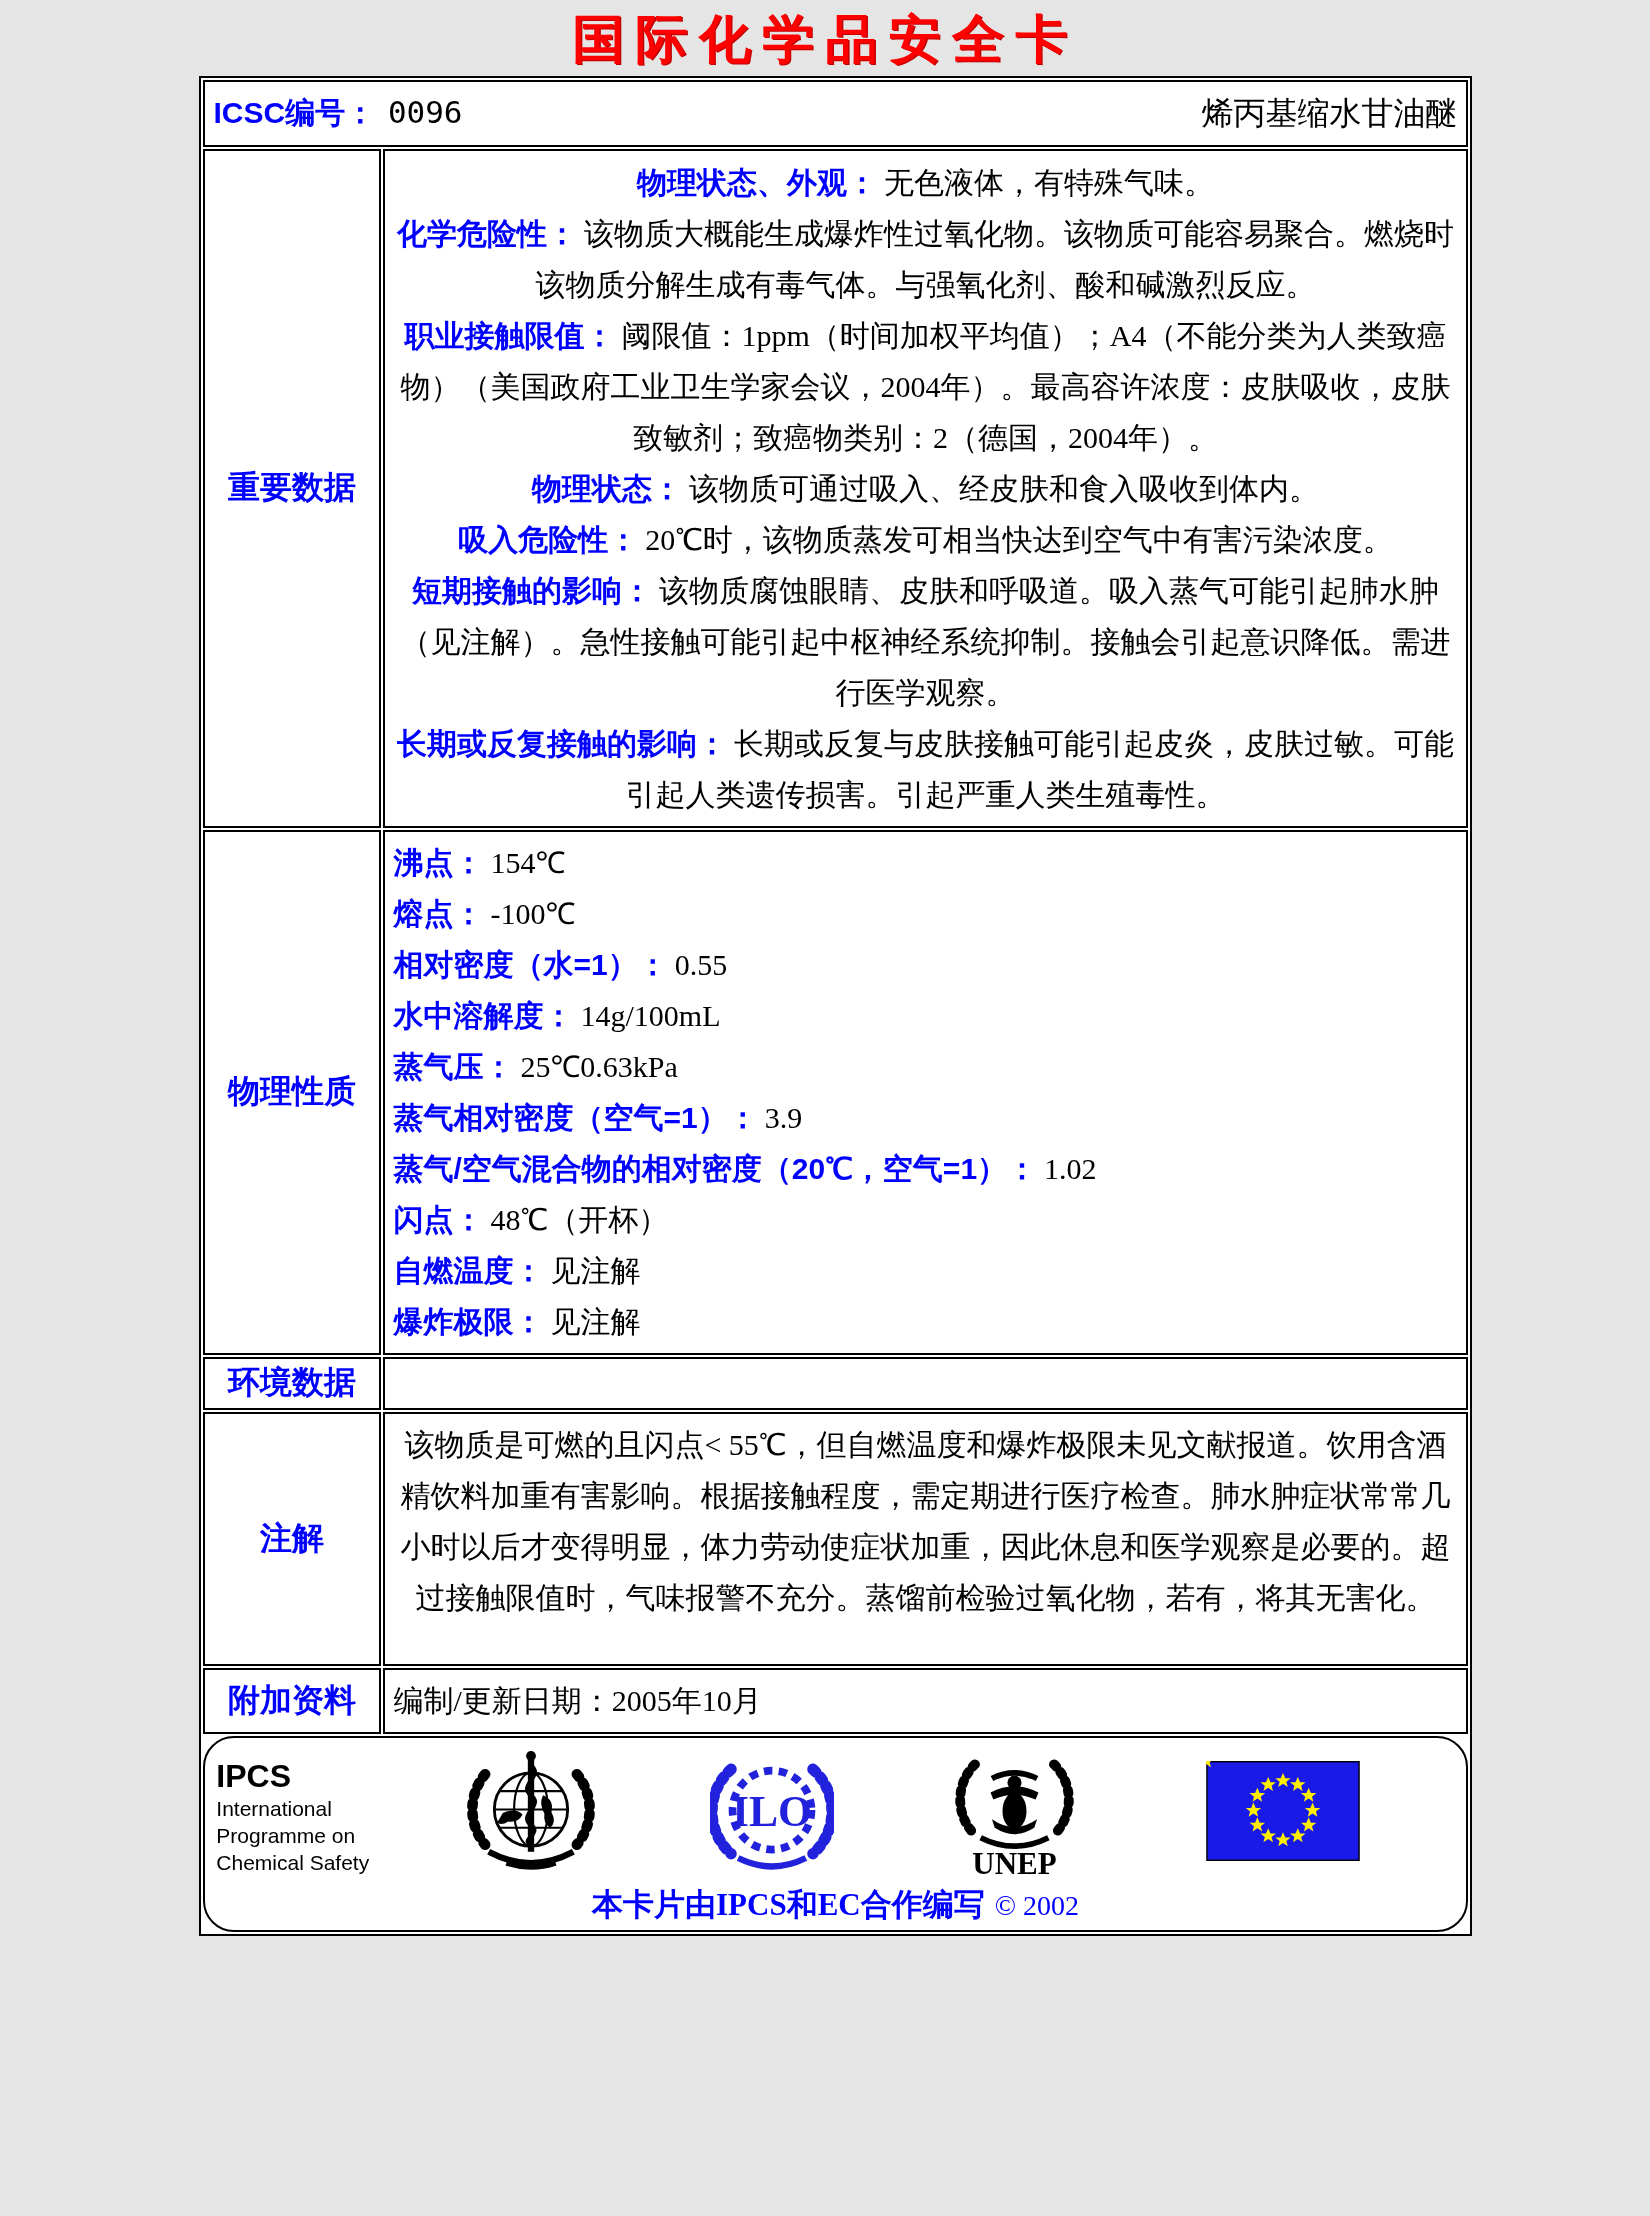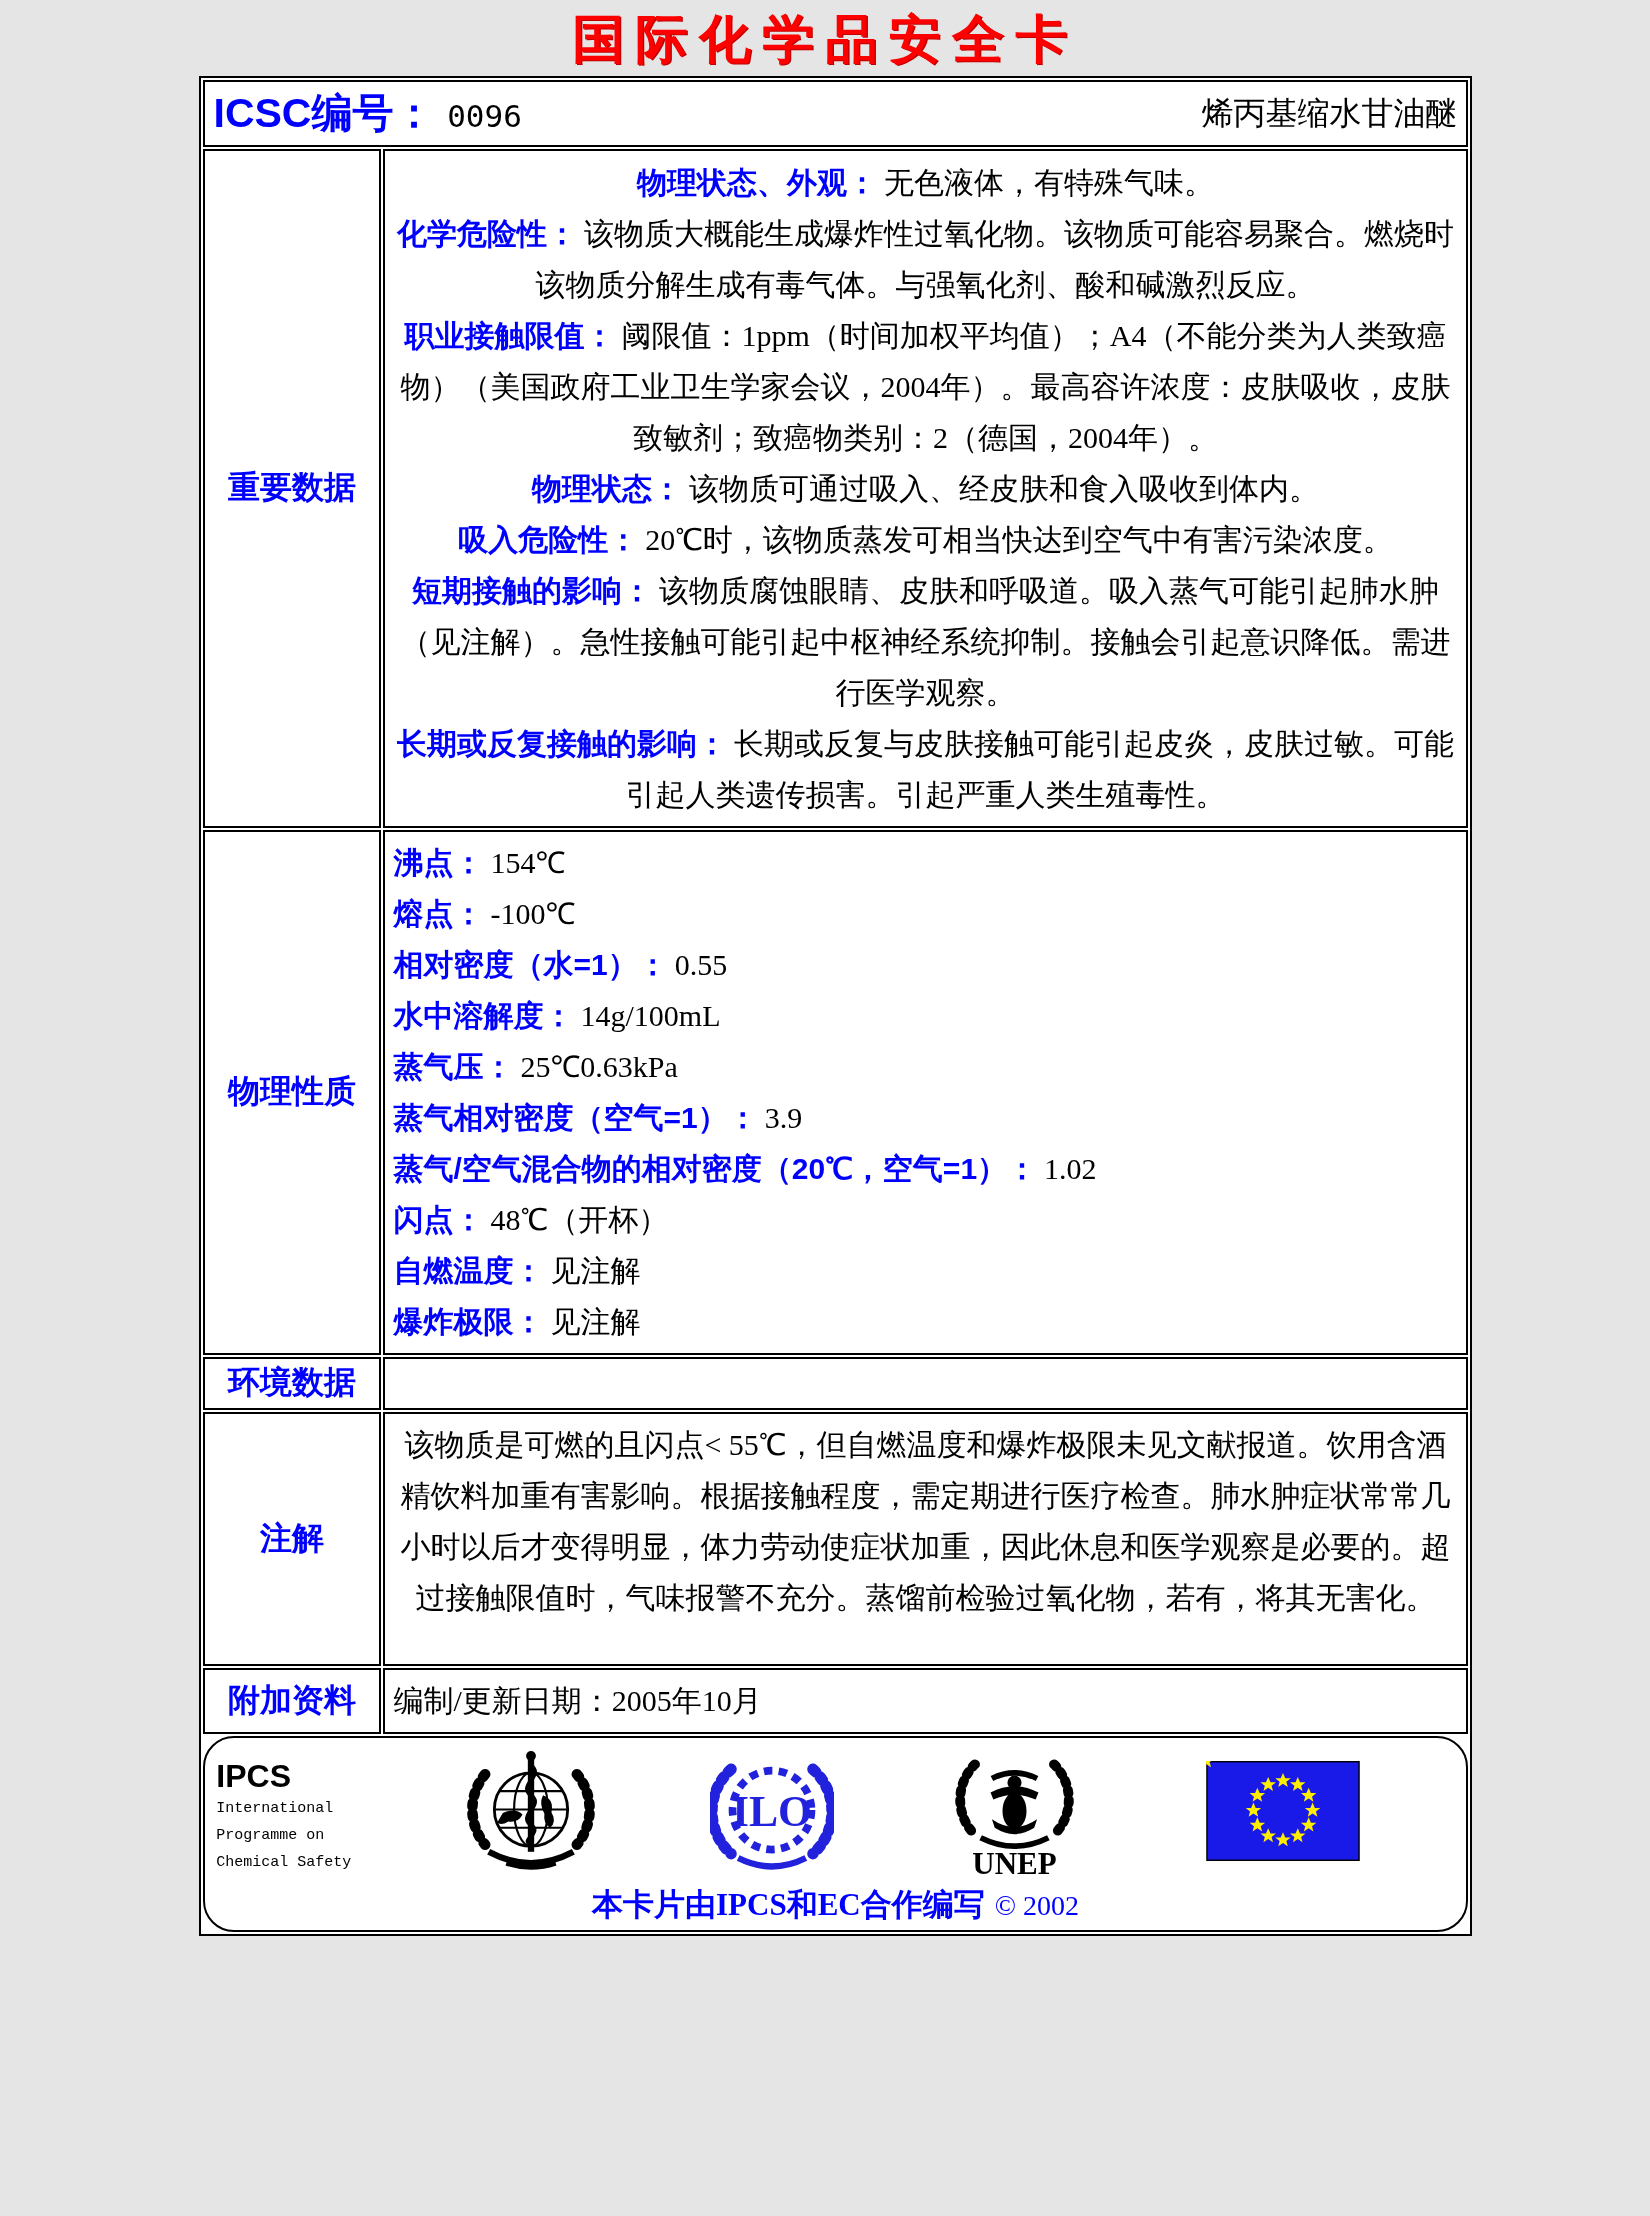--- a/index.html
+++ b/index.html
@@ -21,21 +21,21 @@
     border:2.1px solid #000;
     border-collapse:separate;border-spacing:2.8px;
     background:#fff;
   }
   col.c1{width:178px;}
   td.cell{border:2.1px solid #000;background:#fff;vertical-align:top;}
 
   
   td.header-cell{vertical-align:middle;height:63px;padding:0 8.5px;}
   .header-flex{display:flex;justify-content:space-between;align-items:center;}
-  .icsc-label{color:#0000ff;font-family:"Liberation Sans",sans-serif;font-weight:bold;font-size:41px;}
+  .icsc-label{color:#0000ff;font-family:"Liberation Sans",sans-serif;font-weight:bold;font-size:30px;}
   .icsc-num{color:#000;font-family:"DejaVu Sans Mono",monospace;font-size:31px;margin-left:12.7px;}
   .hright{color:#000;font-size:32px;font-family:"Liberation Serif",serif;}
 
   
   td.label-cell{
     text-align:center;vertical-align:middle;
     color:#0000ff;font-family:"Liberation Sans",sans-serif;
     font-weight:bold;font-size:32px;
   }
 
@@ -43,21 +43,21 @@
   td.content-cell{padding:5.6px 8.5px;font-size:30px;line-height:51px;}
   .term{color:#0000ff;font-family:"Liberation Sans",sans-serif;font-weight:bold;margin-right:7px;}
   .val{color:#000;font-family:"Liberation Serif",serif;}
   .para{margin:0;text-align:center;}
   .prop-line{margin:0;}
 
   
   td.logos-cell{position:relative;height:192px;padding:0;border-radius:31px;}
   .ipcs-block{position:absolute;left:11.3px;top:20px;font-family:"Liberation Sans",sans-serif;color:#000;}
   .ipcs-acronym{font-size:32px;font-weight:bold;line-height:37px;}
-  .ipcs-sub{font-size:15px;line-height:27px;font-family:Liberation Mono, monospace;}
+  .ipcs-sub{font-size:21px;line-height:27px;}
   .logo{position:absolute;}
   .logo-who{left:259px;top:8.5px;}
   .logo-ilo{left:505px;top:10px;}
   .logo-unep{left:746px;top:8px;}
   .logo-eu{left:1001px;top:22.6px;}
   .credit-line{
     position:absolute;left:0;right:0;bottom:4.2px;
     text-align:center;color:#0000ff;
     font-family:"Liberation Serif",serif;font-weight:bold;font-size:31px;
   }

